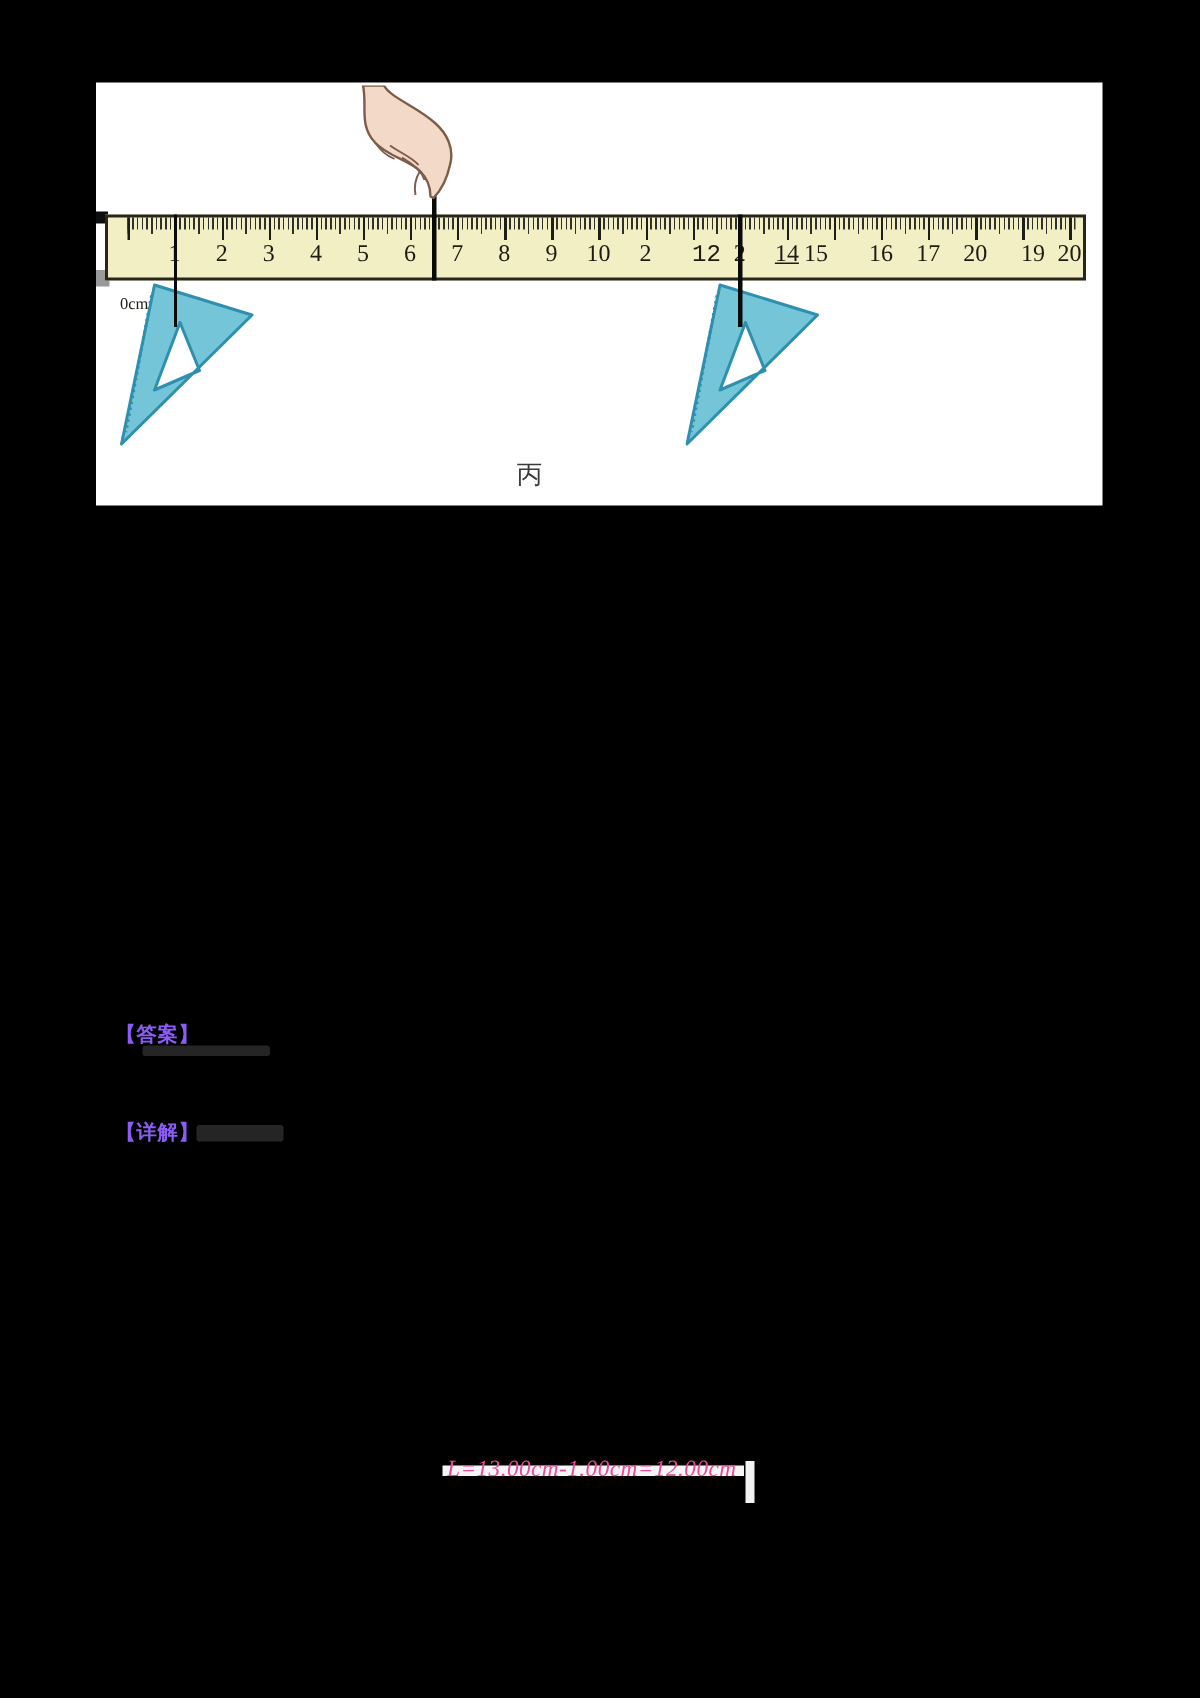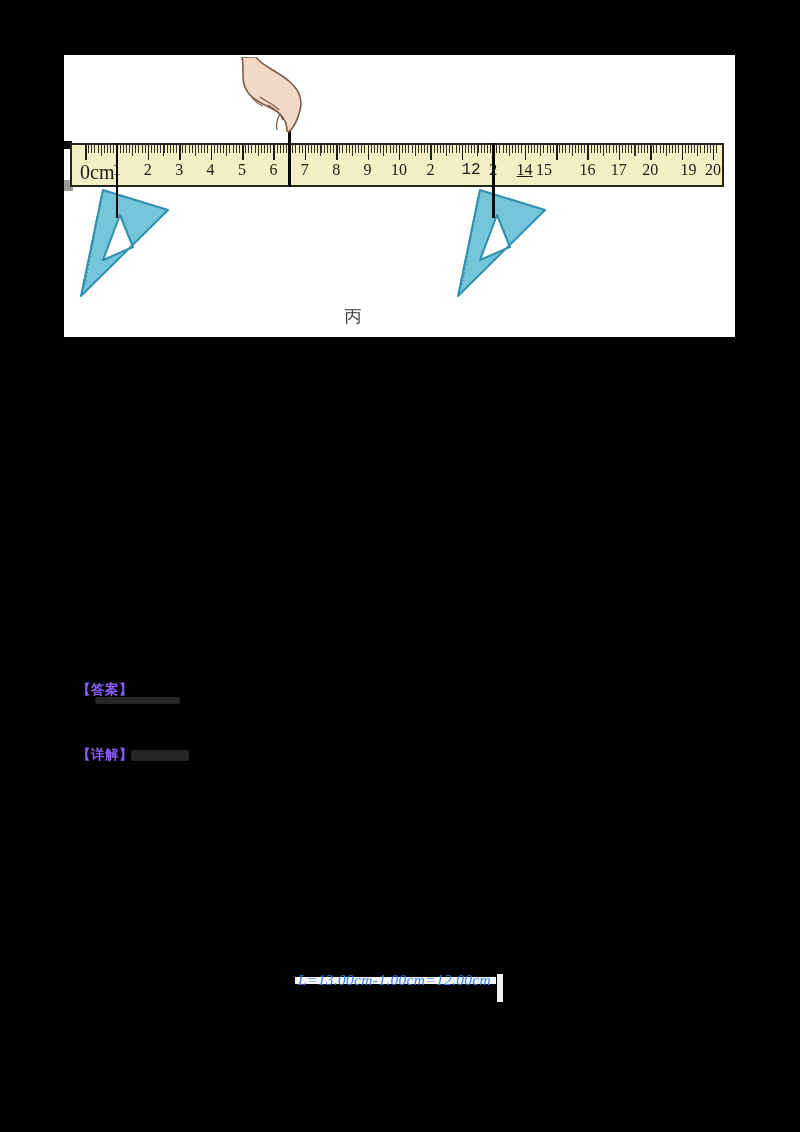--- a/index.html
+++ b/index.html
@@ -17,21 +17,21 @@
 
   
   .ruler{position:absolute;left:6px;top:88px;width:654px;height:44px;
          background:#f2efc4;border:2px solid #26261c;box-sizing:border-box;}
   .ticks{position:absolute;top:0;left:13px;width:632px;}
   .ticks.mm{height:8px;background:repeating-linear-gradient(to right,#30302a 0,#30302a 1px,transparent 1px,transparent 3.14px);}
   .ticks.half{height:11px;background:repeating-linear-gradient(to right,#30302a 0,#30302a 1px,transparent 1px,transparent 15.7px);}
   .ticks.cmt{height:15px;background:repeating-linear-gradient(to right,#1e1e18 0,#1e1e18 1.5px,transparent 1.5px,transparent 31.4px);}
   .num{position:absolute;top:16px;width:30px;text-align:center;
        font-family:"Liberation Serif",serif;font-size:16px;color:#1c1c14;}
-  .num.zero{width:40px;text-align:left;font-size:20px;}
+  .num.zero{width:40px;text-align:left;font-size:11px;margin-top:36px;}
 
   
   .plumb{position:absolute;width:2.5px;background:#0a0a0a;}
   .plumb.line1{left:51.5px;top:88px;height:75px;}
   .plumb.pencil{left:224px;top:69px;height:63px;}
   .plumb.line2{left:428px;top:88px;height:75px;}
 
   
   .tri{position:absolute;width:95px;height:115px;}
   .tri-left{left:16px;top:133px;}
@@ -51,21 +51,21 @@
   .badge-analysis{top:746px;}
   .remnant{position:absolute;background:rgba(115,115,115,0.32);border-radius:2px;}
   .remnant.r1{left:95px;top:697px;width:85px;height:7px;}
   .remnant.r2{left:131px;top:750px;width:58px;height:11px;}
 
   
   .equation{position:absolute;left:293px;top:974px;width:216px;height:30px;}
   .eq-band{position:absolute;left:2px;top:3px;width:201px;height:7px;background:#f5f5f5;}
   .eq-text{position:absolute;left:5px;top:-3px;width:205px;white-space:nowrap;
            font-family:"Liberation Serif",serif;font-style:italic;
-           font-size:15.5px;color:#3b82f6;letter-spacing:0.3px;}
+           font-size:15.5px;color:#ec4899;letter-spacing:0.3px;}
   .eq-caret{position:absolute;left:204px;top:0px;width:6px;height:28px;background:#f2f2f2;}
 </style>
 </head>
 <body>
 
 <div class="page">
 
   <div class="figure-panel">
 
     <div class="handle handle-black"></div>

